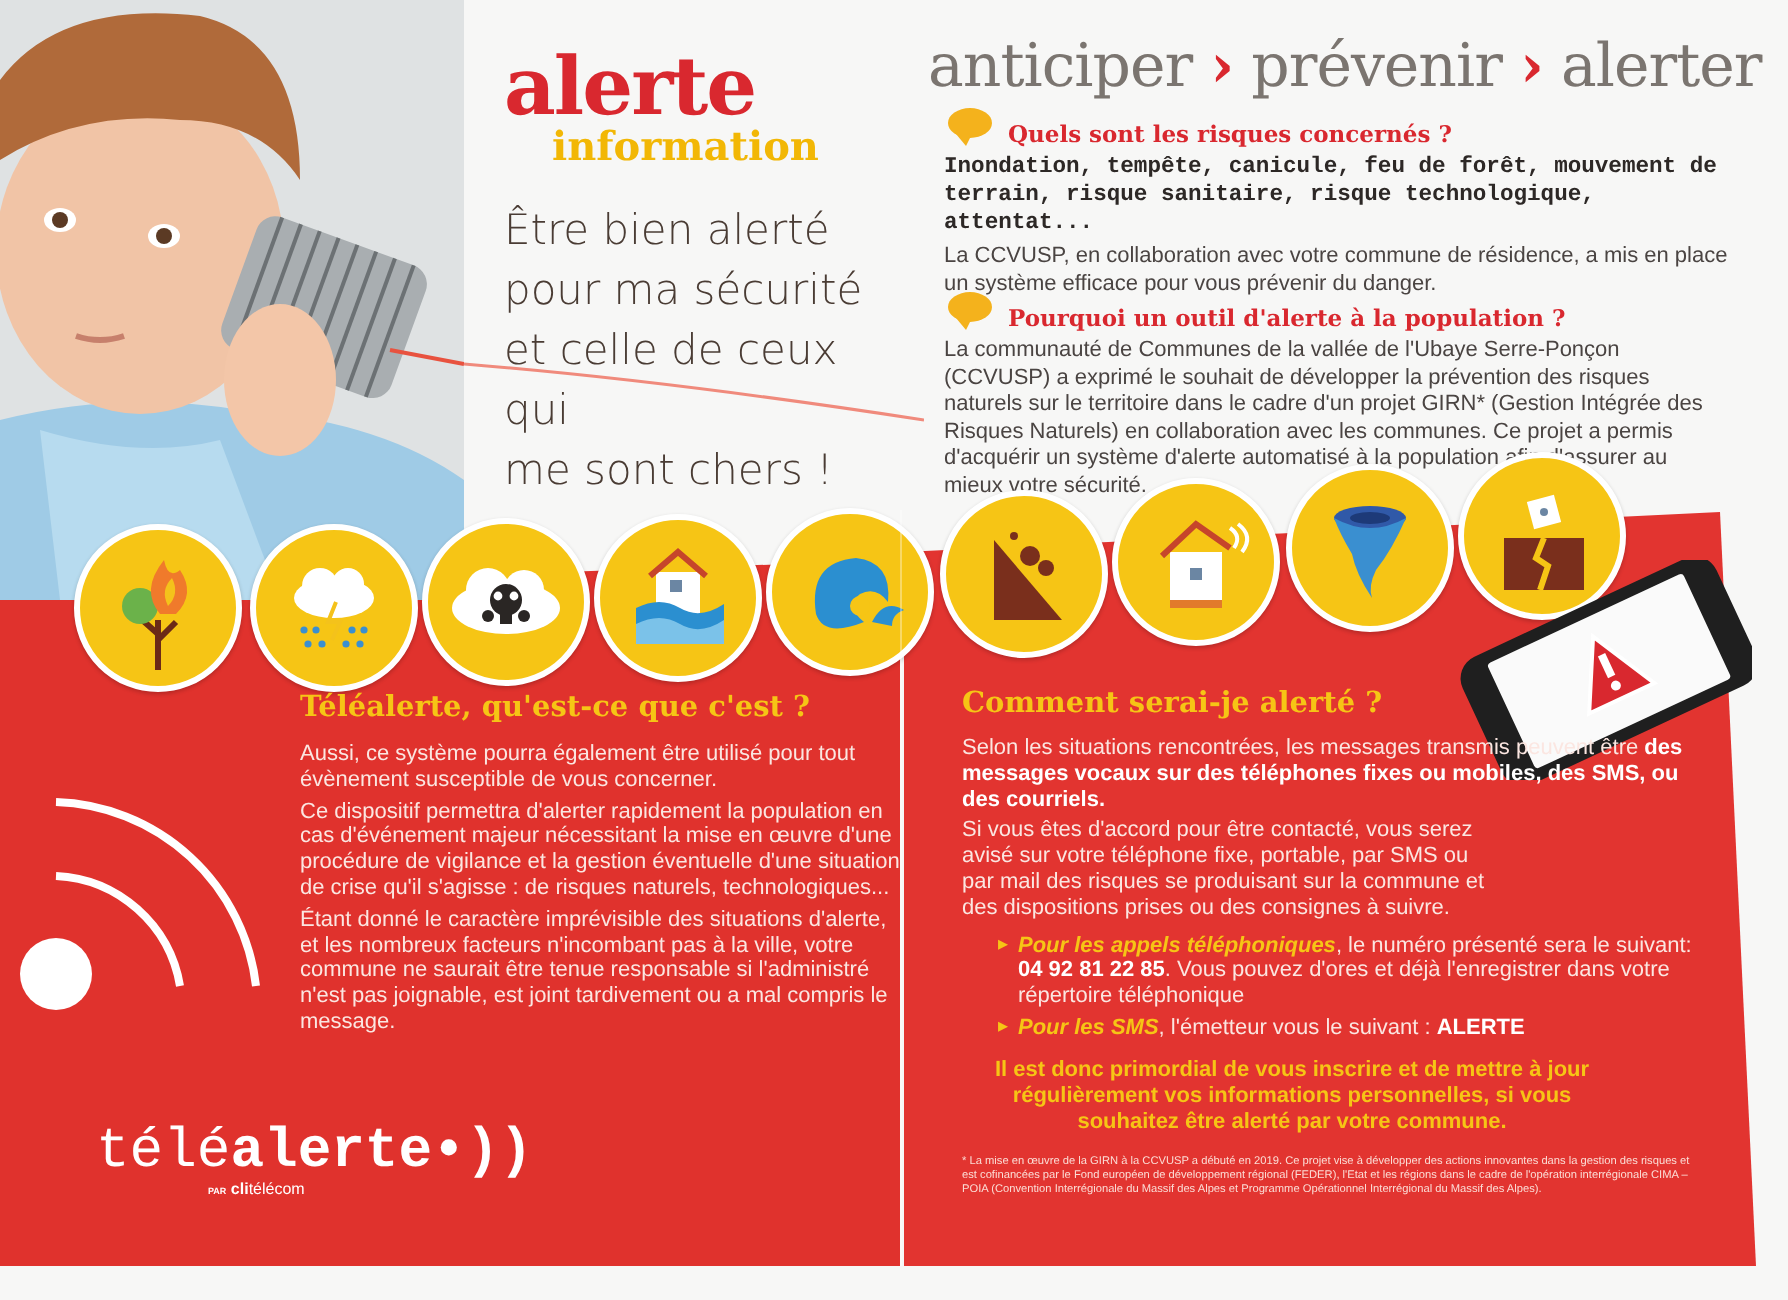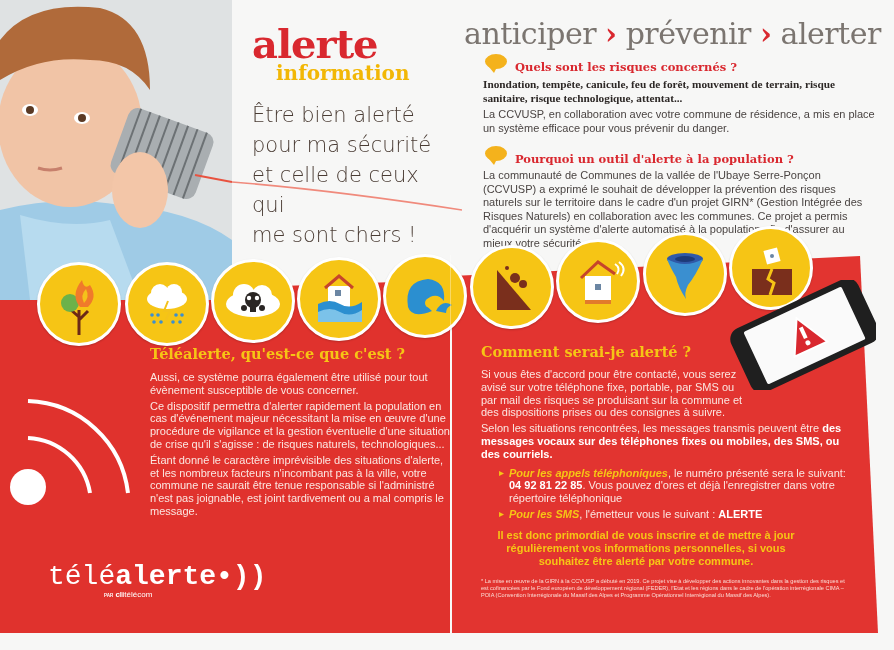--- a/index.html
+++ b/index.html
@@ -12,25 +12,25 @@
   
   .photo { left:0; top:0; width:232px; height:300px; overflow:hidden; }
 
   .brand-title { left:252px; top:24px; font-family:"DejaVu Serif", serif; font-weight:bold; color:#d9282f; font-size:40px; line-height:40px; letter-spacing:-1px; }
   .brand-sub { left:276px; top:62px; font-family:"DejaVu Serif", serif; font-weight:bold; color:#f2b705; font-size:20px; line-height:22px; }
   .tagline { left:252px; top:100px; width:200px; font-family:"DejaVu Sans", sans-serif; color:#4a3c34; font-size:21px; line-height:30px; font-weight:300; }
 
   .headline { left:464px; top:16px; font-family:"DejaVu Serif", serif; color:#7b7570; font-size:30px; line-height:36px; letter-spacing:-0.5px; white-space:nowrap; }
   .headline .arrow { color:#d9282f; font-weight:bold; }
 
-  .q-block { left:495px; width:380px; }
+  .q-block { left:484px; width:380px; }
   .q-title { font-family:"DejaVu Serif", serif; color:#d9282f; font-weight:bold; font-size:11.5px; line-height:14px; padding-left:20px; position:relative; }
   .bubble { position:absolute; left:-10px; top:-6px; width:22px; height:15px; background:#f4b21c; border-radius:50%; }
   .bubble:after { content:""; position:absolute; left:4px; bottom:-4px; border-left:5px solid transparent; border-right:3px solid transparent; border-top:6px solid #f4b21c; }
-  .q-bold { font-family:Liberation Serif, serif; font-weight:bold; font-size:11.3px; line-height:14px; color:#2d2826; margin-top:3px; }
+  .q-bold { font-family:Liberation Mono, monospace; font-weight:bold; font-size:11.3px; line-height:14px; color:#2d2826; margin-top:3px; }
   .q-text { font-family:"Liberation Sans", sans-serif; font-size:11px; line-height:13.5px; color:#4a4442; margin-top:3px; }
 
   .icon-circle { position:absolute; width:78px; height:78px; border-radius:50%; background:#f6c515; border:3px solid #fff; box-shadow:0 1px 2px rgba(0,0,0,0.2); overflow:hidden; }
   .icon-circle svg { position:absolute; left:0; top:0; width:78px; height:78px; }
 
   .sec-title { font-family:"DejaVu Serif", serif; font-weight:bold; color:#f6c515; font-size:14.5px; line-height:18px; }
   .white-text { font-family:"Liberation Sans", sans-serif; color:#fbe6e1; font-size:11px; line-height:12.8px; }
   .white-text p { margin:0 0 3px 0; }
   .white-text b { color:#fff; }
 
@@ -252,22 +252,22 @@
     <rect x="24" y="28" width="108" height="58" rx="2" fill="#fafafa"></rect>
     <polygon points="78,38 96,72 60,72" fill="#d9282f" stroke="#fff" stroke-width="2"></polygon>
     <rect x="76" y="48" width="4" height="12" fill="#fff"></rect>
     <circle cx="78" cy="65" r="2.5" fill="#fff"></circle>
   </g>
 </svg>
 
 <div class="abs" style="left:481px;top:343px;width:370px;">
   <div class="sec-title">Comment serai-je alerté ?</div>
   <div class="white-text" style="margin-top:7px;">
+    <p><span>Selon les situations rencontrées, les messages transmis peuvent être </span><b>des messages vocaux sur des téléphones fixes ou mobiles, des SMS, ou des courriels.</b></p>
     <p style="width:270px;">Si vous êtes d'accord pour être contacté, vous serez avisé sur votre téléphone fixe, portable, par SMS ou par mail des risques se produisant sur la commune et des dispositions prises ou des consignes à suivre.</p>
-    <p><span>Selon les situations rencontrées, les messages transmis peuvent être </span><b>des messages vocaux sur des téléphones fixes ou mobiles, des SMS, ou des courriels.</b></p>
     <ul class="bullets">
       <li><i>Pour les appels téléphoniques</i><span>, le numéro présenté sera le suivant: </span><b>04 92 81 22 85</b><span>. Vous pouvez d'ores et déjà l'enregistrer dans votre répertoire téléphonique</span></li>
       <li><i>Pour les SMS</i><span>, l'émetteur vous le suivant : </span><b>ALERTE</b></li>
     </ul>
     <div class="important" style="width:330px;">Il est donc primordial de vous inscrire et de mettre à jour régulièrement vos informations personnelles, si vous souhaitez être alerté par votre commune.</div>
     <div class="footnote">* La mise en œuvre de la GIRN à la CCVUSP a débuté en 2019. Ce projet vise à développer des actions innovantes dans la gestion des risques et est cofinancées par le Fond européen de développement régional (FEDER), l'Etat et les régions dans le cadre de l'opération interrégionale CIMA – POIA (Convention Interrégionale du Massif des Alpes et Programme Opérationnel Interrégional du Massif des Alpes).</div>
   </div>
 </div>
 
 <div class="abs fold"></div>

